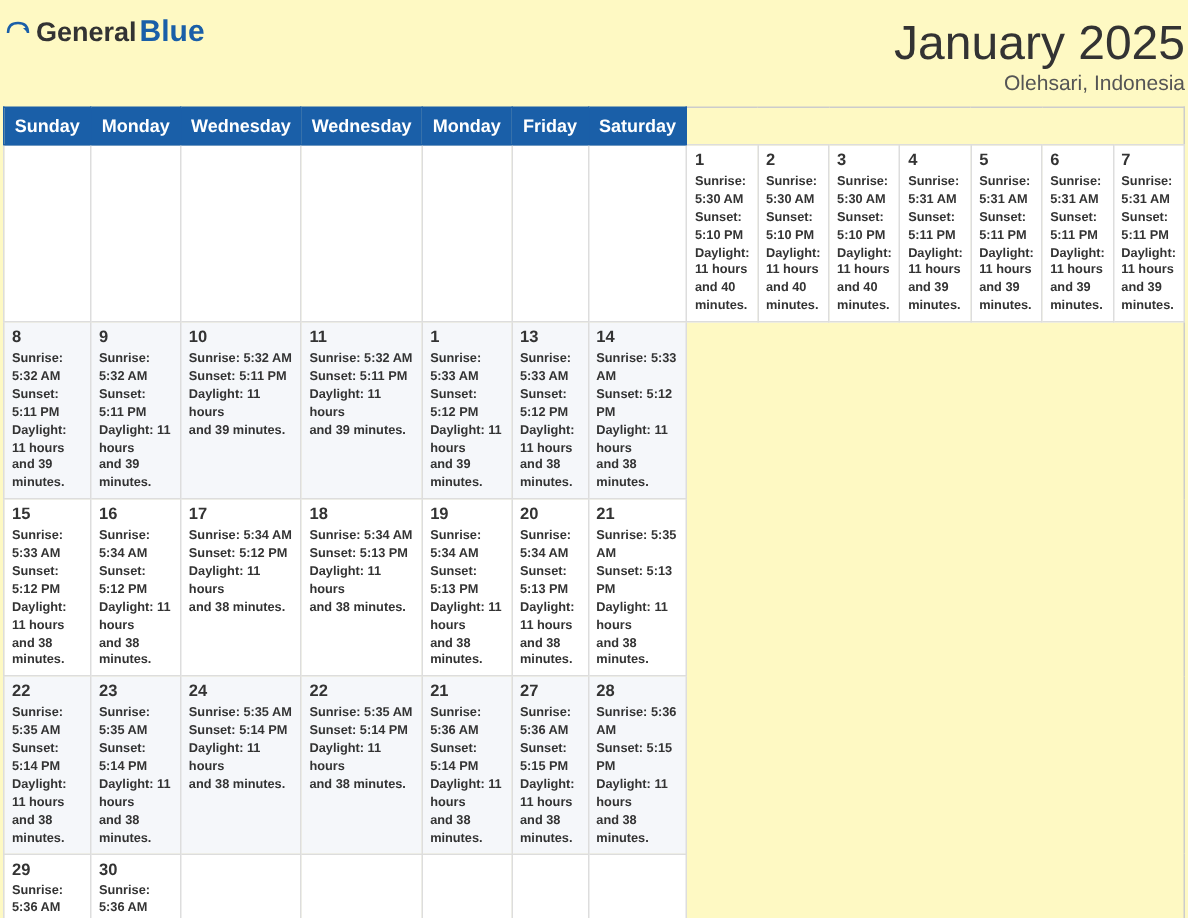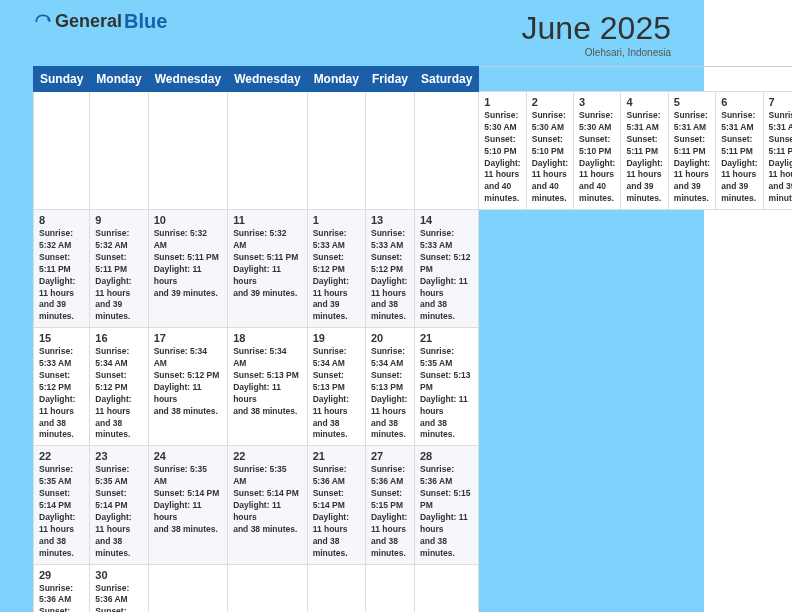--- a/index.html
+++ b/index.html
@@ -4,24 +4,24 @@
   <style>
     * { box-sizing: border-box; margin: 0; padding: 0; }
     body {
       font-family: Arial, sans-serif;
       background: #fff;
       width: 792px;
       height: 612px;
       overflow: hidden;
     }
     .page {
-      width: 704px;
+      width: 792px;
       height: 612px;
-      padding: 10px 33px;
-      background: #7dd3fc;
+      padding: 10px 2px;
+      background: #fef9c3;
     }
     .header {
       display: flex;
       justify-content: space-between;
       align-items: flex-start;
       margin-bottom: 8px;
     }
     .logo {
       display: flex;
       flex-direction: column;
@@ -48,21 +48,21 @@
     }
     .title-block {
       text-align: right;
     }
     .title-month {
       font-size: 32px;
       font-weight: normal;
       color: #333;
     }
     .title-location {
-      font-size: 10px;
+      font-size: 14px;
       color: #555;
     }
     .calendar {
       width: 100%;
       border-collapse: collapse;
       border: 1px solid #ccc;
     }
     .calendar th {
       background: #1a5fa8;
       color: #fff;
@@ -114,21 +114,21 @@
       <div class="logo-text">
         <svg class="logo-icon" viewBox="0 0 24 24" fill="none">
           <path d="M4 12 Q4 4 12 4 Q20 4 20 12" stroke="#1a5fa8" stroke-width="2" fill="none"></path>
           <path d="M20 12 L16 8 L20 8 L20 12Z" fill="#1a5fa8"></path>
         </svg>
         <span class="logo-general">General</span>
         <span class="logo-blue">Blue</span>
       </div>
     </div>
     <div class="title-block">
-      <div class="title-month">June 2025</div>
+      <div class="title-month">January 2025</div>
       <div class="title-location">Olehsari, Indonesia</div>
     </div>
   </div>
 
   <table class="calendar">
     <thead>
       <tr>
       <th>Sunday</th>
           <th>Monday</th>
           <th>Wednesday</th>

